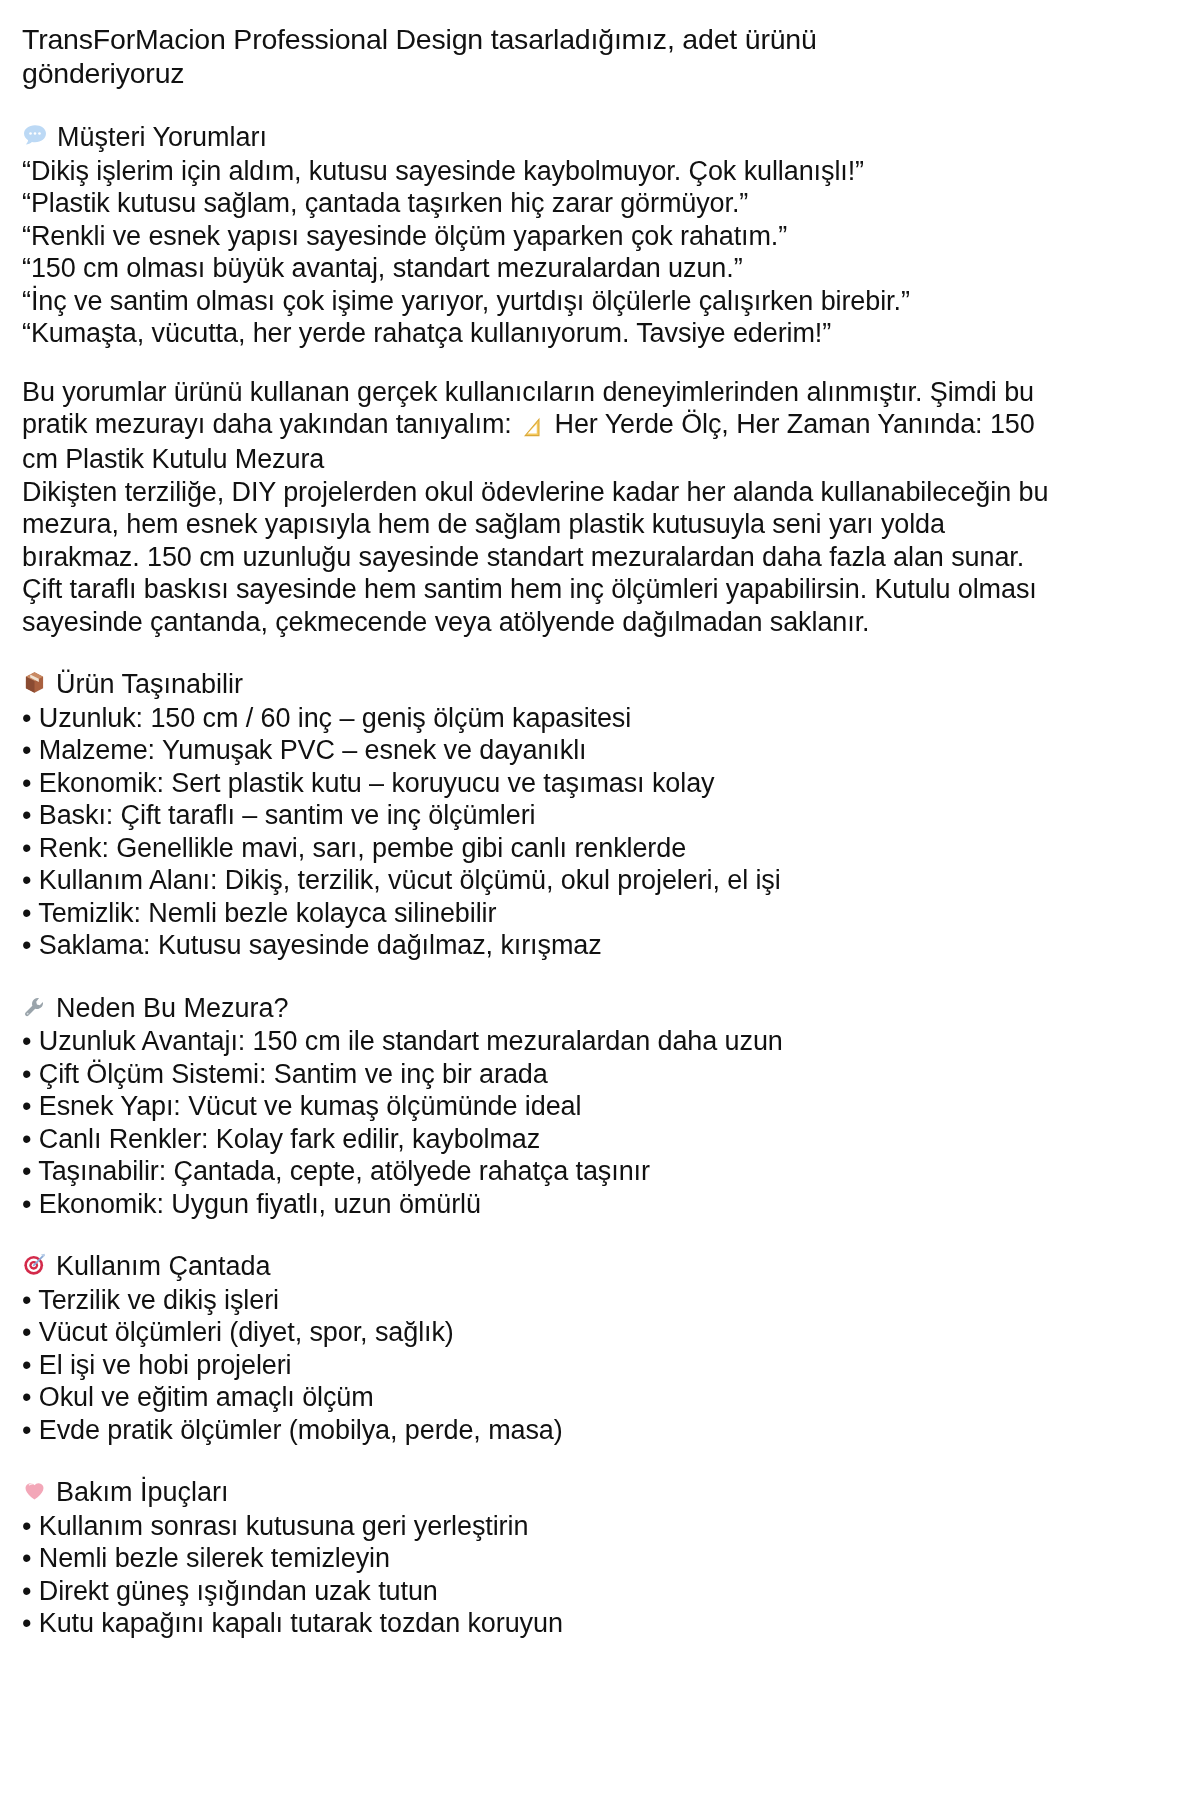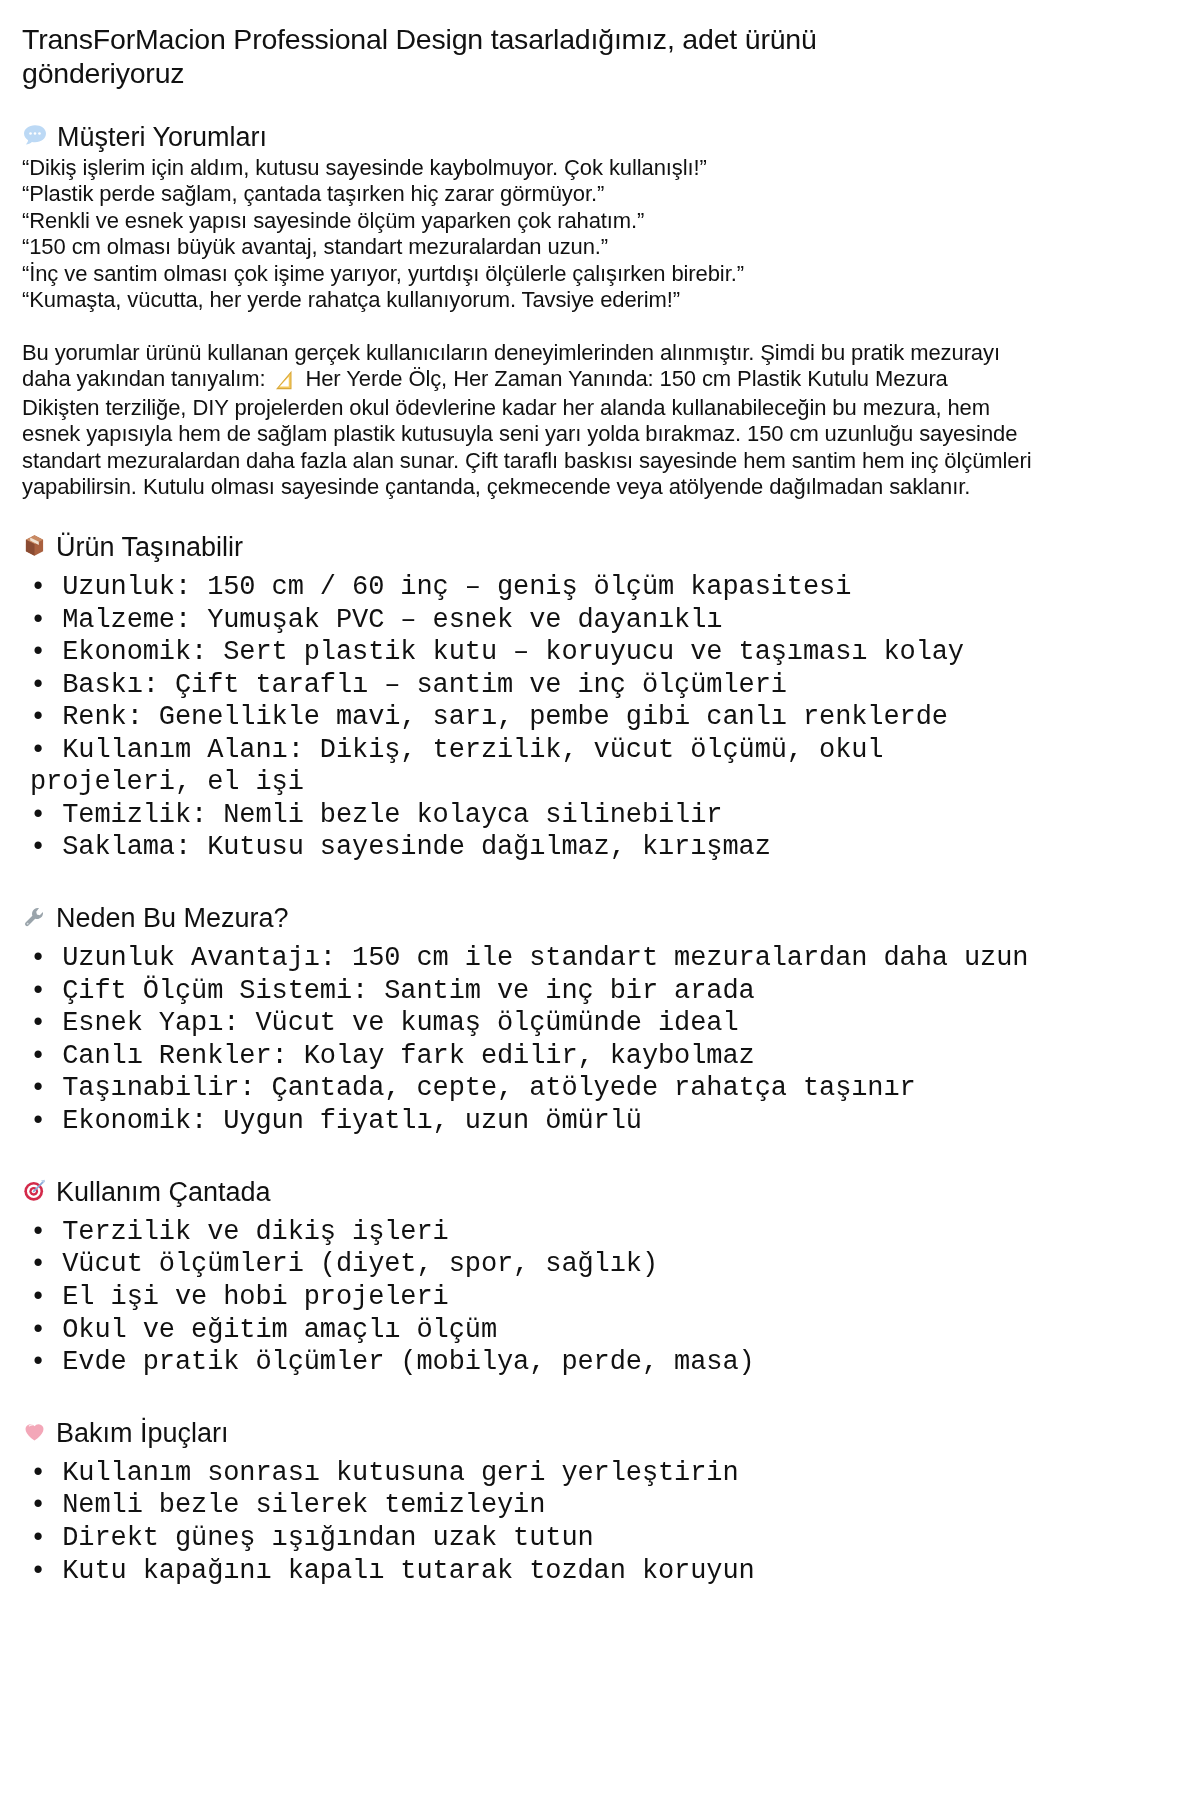--- a/index.html
+++ b/index.html
@@ -45,42 +45,42 @@
     color: #111111;
   }
   .section-head .emoji {
     flex: 0 0 auto;
     position: relative;
     top: 2px;
   }
   .quote-line,
   .bullet-line,
   .para-line {
-    font-size: 22px;
+    font-size: 27px;
     line-height: 1.205;
     color: #111111;
     margin: 0;
     white-space: pre-wrap;
     letter-spacing: -0.1px;
   }
   .quote-line { }
   .para-block { margin: 0; }
   .para-line.inline-emoji-line {
     display: block;
   }
   .inline-emoji {
     display: inline-block;
     vertical-align: -2px;
     margin: 0 2px;
   }
 
   
   .emoji-svg { display: block; }
 
-  .list { margin: 8px; padding: 0; list-style: none; font-family: Liberation Mono, monospace; }
+  .list { margin: 0; padding: 0; list-style: none; }
   .list li {
     font-size: 27px;
     line-height: 1.205;
     margin: 0;
     letter-spacing: -0.1px;
   }
   .bullet-dot::before {
     content: "• ";
   }
 </style>
@@ -100,21 +100,21 @@
           <path d="M16 4C8.3 4 2.5 8.6 2.5 14.3c0 3.3 1.9 6.2 5 8.1-.3 1.9-1.3 3.8-2.8 5.3 2.9-.3 5.6-1.5 7.5-3.1 1.2.3 2.5.4 3.8.4 7.7 0 13.5-4.6 13.5-10.7S23.7 4 16 4z" fill="#bcd9f5"></path>
           <circle cx="10.5" cy="14.2" r="1.6" fill="#ffffff"></circle>
           <circle cx="16" cy="14.2" r="1.6" fill="#ffffff"></circle>
           <circle cx="21.5" cy="14.2" r="1.6" fill="#ffffff"></circle>
         </svg>
       </span>
       <span>Müşteri Yorumları</span>
     </div>
 
     <p class="quote-line">“Dikiş işlerim için aldım, kutusu sayesinde kaybolmuyor. Çok kullanışlı!”</p>
-    <p class="quote-line">“Plastik perde sağlam, çantada taşırken hiç zarar görmüyor.”</p>
+    <p class="quote-line">“Plastik kutusu sağlam, çantada taşırken hiç zarar görmüyor.”</p>
     <p class="quote-line">“Renkli ve esnek yapısı sayesinde ölçüm yaparken çok rahatım.”</p>
     <p class="quote-line">“150 cm olması büyük avantaj, standart mezuralardan uzun.”</p>
     <p class="quote-line">“İnç ve santim olması çok işime yarıyor, yurtdışı ölçülerle çalışırken birebir.”</p>
     <p class="quote-line">“Kumaşta, vücutta, her yerde rahatça kullanıyorum. Tavsiye ederim!”</p>
   </div>
 
   <div class="gap-md"></div>
 
   <div class="para-block">
     <p class="para-line inline-emoji-line"><span>Bu yorumlar ürünü kullanan gerçek kullanıcıların deneyimlerinden alınmıştır. Şimdi bu pratik mezurayı daha yakından tanıyalım: </span><span class="inline-emoji"><svg class="emoji-svg" width="24" height="24" viewBox="0 0 32 32" style="display:inline-block;vertical-align:-4px" aria-hidden="true">

